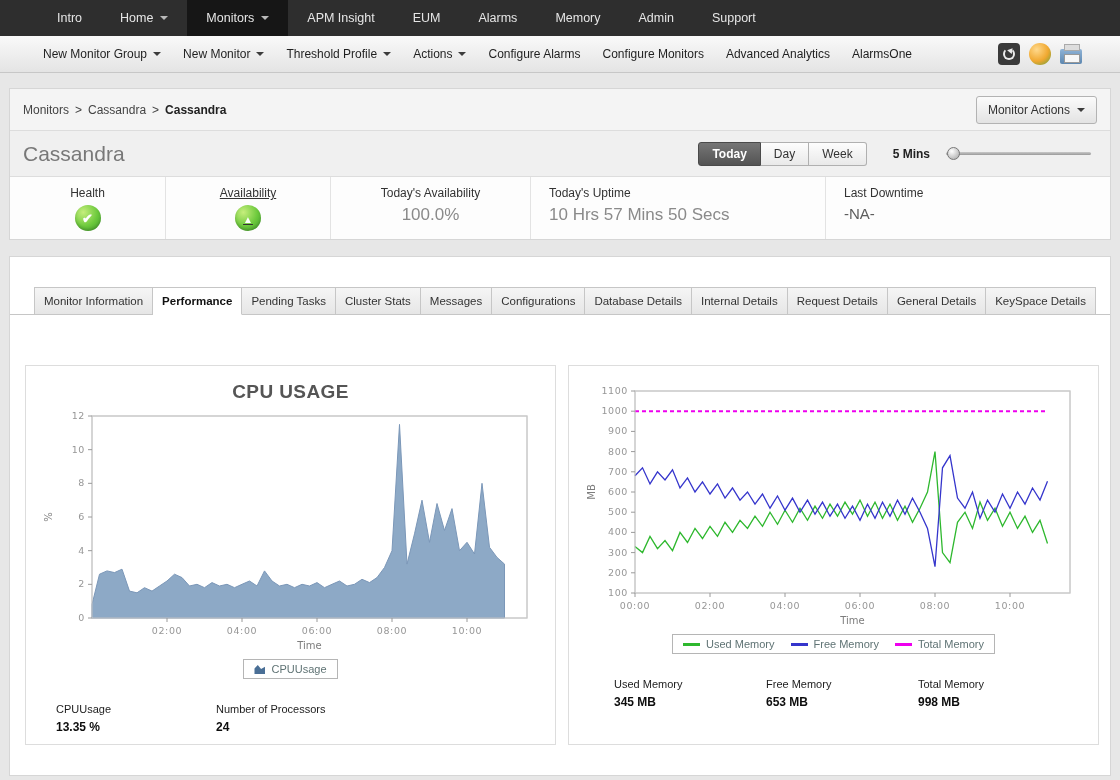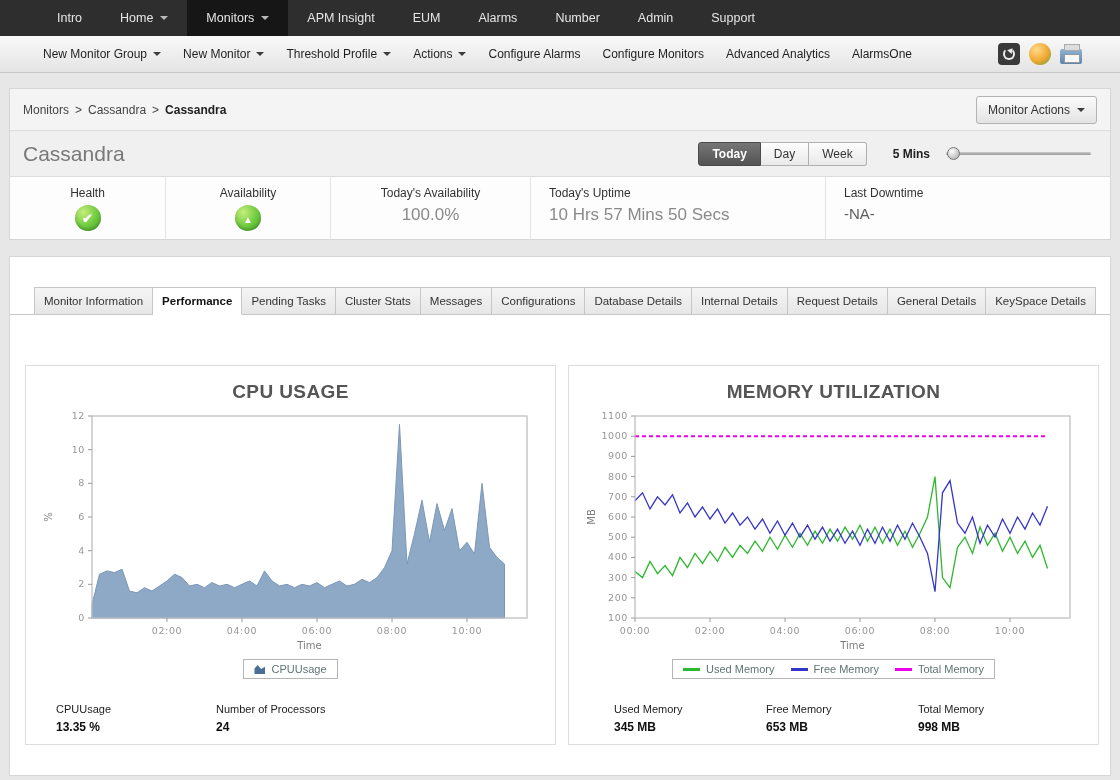--- a/index.html
+++ b/index.html
@@ -47,21 +47,21 @@
   .stats-row { display: flex; background: #fdfdfd; height: 62px; }
   .stat { border-right: 1px solid #e3e3e3; padding: 9px 18px 0; }
   .stat:last-child { border-right: none; }
   .stat.center { text-align: center; }
   .stat-label { font-size: 12px; color: #333; margin-bottom: 5px; }
   .stat-icon { width: 26px; height: 26px; border-radius: 50%; margin: 1px auto 0; background: radial-gradient(circle at 32% 28%, #c6ee7c, #6cc93c 55%, #3f9e2e); color: #fff; text-align: center; line-height: 26px; font-weight: 700; box-shadow: inset 0 -2px 3px rgba(0,0,0,.18); cursor: pointer; }
   .stat-icon .glyph-check { font-size: 13px; }
   .stat-icon .glyph-up { font-size: 10px; }
   .stat-value-big { font-size: 17px; color: #8a8a8a; }
   .stat-value-na { font-size: 15px; color: #5d5d5d; }
-  .w-health { width: 156px; } .w-avail { width: 165px; } .w-tavail { width: 200px; } .w-uptime { width: 295px; } .w-down { flex: 1; }
+  .w-health { width: 156px; } .w-avail { width: 165px; text-decoration: underline; } .w-tavail { width: 200px; } .w-uptime { width: 295px; } .w-down { flex: 1; }
 
   
   .card2 { margin: 16px 9px 0; border: 1px solid #d6d6d6; background: #fff; height: 520px; overflow: hidden; }
   .tabs { display: flex; padding: 30px 0 0 24px; border-bottom: 1px solid #c6c6c6; }
   .tab { font-size: 11.5px; color: #333; padding: 7px 9px; border: 1px solid #c6c6c6; border-left: none; background: linear-gradient(#f5f5f5,#e6e6e6); margin-bottom: -1px; cursor: pointer; white-space: nowrap; position: relative; }
   .tab:first-child { border-left: 1px solid #c6c6c6; }
   .tab.active { background: #fff; font-weight: 700; border-bottom: 1px solid #fff; color: #111; }
 
   .charts-area { display: flex; gap: 12px; padding: 50px 0 0 15px; }
   .panel { width: 531px; height: 380px; border: 1px solid #ddd; background: #fff; padding-top: 15px; }
@@ -100,21 +100,21 @@
   <div class="nav-item">
       <span>APM Insight</span>
     </div>
   <div class="nav-item">
       <span>EUM</span>
     </div>
   <div class="nav-item">
       <span>Alarms</span>
     </div>
   <div class="nav-item">
-      <span>Number</span>
+      <span>Memory</span>
     </div>
   <div class="nav-item">
       <span>Admin</span>
     </div>
   <div class="nav-item">
       <span>Support</span>
     </div>
 </nav>
 
 <div class="toolbar">
@@ -269,21 +269,20 @@
           <div class="metric-value">13.35 %</div>
         </div>
         <div class="metric">
           <div class="metric-label">Number of Processors</div>
           <div class="metric-value">24</div>
         </div>
       </div>
     </section>
 
     <section class="panel panel-memory">
-      <h2 class="chart-title">MEMORY UTILIZATION</h2>
       <svg class="chart-svg" width="505" height="252">
           <rect x="54" y="10" width="435" height="202" fill="#ffffff" stroke="#c8c8c8"></rect>
           <polyline points="54.0,165.5 61.5,171.6 69.0,155.4 76.5,167.6 84.0,159.5 91.5,169.6 99.0,151.4 106.5,161.5 114.0,147.4 121.5,157.5 129.0,145.3 136.5,155.4 144.0,141.3 151.5,151.4 159.0,139.3 166.5,147.4 174.0,135.2 181.5,145.3 189.0,131.2 196.5,143.3 204.0,129.2 211.5,141.3 219.0,127.2 226.5,139.3 234.0,125.1 241.5,137.3 249.0,123.1 256.5,135.2 264.0,121.1 271.5,133.2 279.0,119.1 286.5,135.2 294.0,121.1 301.5,137.3 309.0,123.1 316.5,139.3 324.0,125.1 331.5,141.3 339.0,127.2 346.5,111.0 354.0,70.6 361.5,171.6 369.0,181.7 376.5,141.3 384.0,131.2 391.5,147.4 399.0,121.1 406.5,139.3 414.0,127.2 421.5,145.3 429.0,131.2 436.5,147.4 444.0,135.2 451.5,151.4 459.0,139.3 466.5,162.5" fill="none" stroke="#2eb82e" stroke-width="1.3"></polyline>
           <polyline points="54.0,94.8 61.5,86.8 69.0,102.9 76.5,90.8 84.0,98.9 91.5,88.8 99.0,107.0 106.5,96.9 114.0,111.0 121.5,100.9 129.0,113.0 136.5,102.9 144.0,117.1 151.5,107.0 159.0,119.1 166.5,111.0 174.0,123.1 181.5,113.0 189.0,127.2 196.5,115.0 204.0,129.2 211.5,117.1 219.0,131.2 226.5,119.1 234.0,133.2 241.5,121.1 249.0,135.2 256.5,123.1 264.0,137.3 271.5,125.1 279.0,139.3 286.5,123.1 294.0,137.3 301.5,121.1 309.0,135.2 316.5,119.1 324.0,133.2 331.5,117.1 339.0,131.2 346.5,147.4 354.0,185.7 361.5,86.8 369.0,74.6 376.5,117.1 384.0,127.2 391.5,111.0 399.0,137.3 406.5,119.1 414.0,131.2 421.5,113.0 429.0,127.2 436.5,111.0 444.0,123.1 451.5,107.0 459.0,119.1 466.5,100.3" fill="none" stroke="#3535cc" stroke-width="1.3"></polyline>
           <polyline points="54.0,30.2 61.5,30.2 69.0,30.2 76.5,30.2 84.0,30.2 91.5,30.2 99.0,30.2 106.5,30.2 114.0,30.2 121.5,30.2 129.0,30.2 136.5,30.2 144.0,30.2 151.5,30.2 159.0,30.2 166.5,30.2 174.0,30.2 181.5,30.2 189.0,30.2 196.5,30.2 204.0,30.2 211.5,30.2 219.0,30.2 226.5,30.2 234.0,30.2 241.5,30.2 249.0,30.2 256.5,30.2 264.0,30.2 271.5,30.2 279.0,30.2 286.5,30.2 294.0,30.2 301.5,30.2 309.0,30.2 316.5,30.2 324.0,30.2 331.5,30.2 339.0,30.2 346.5,30.2 354.0,30.2 361.5,30.2 369.0,30.2 376.5,30.2 384.0,30.2 391.5,30.2 399.0,30.2 406.5,30.2 414.0,30.2 421.5,30.2 429.0,30.2 436.5,30.2 444.0,30.2 451.5,30.2 459.0,30.2 466.5,30.2" fill="none" stroke="#ee00ee" stroke-width="2" stroke-dasharray="4 3"></polyline>
           <rect x="54" y="10" width="435" height="202" fill="none" stroke="#c8c8c8"></rect>
           <line x1="50" y1="212" x2="54" y2="212" stroke="#9a9a9a"></line>
           <text x="47" y="215" text-anchor="end" class="tick">100</text>
           <line x1="50" y1="191.8" x2="54" y2="191.8" stroke="#9a9a9a"></line>
           <text x="47" y="194.8" text-anchor="end" class="tick">200</text>

